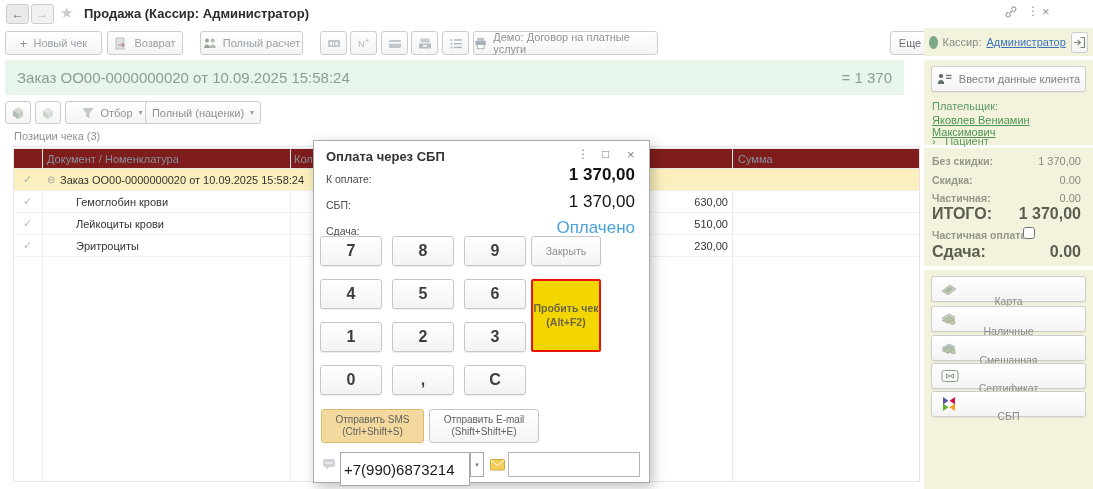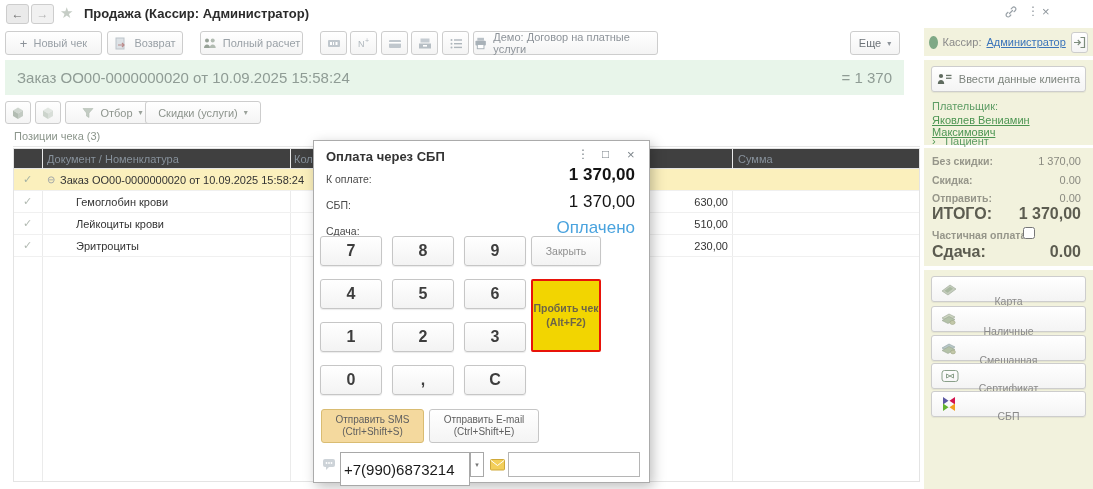--- a/index.html
+++ b/index.html
@@ -29,21 +29,21 @@
   .order-bar span { font-size:15px; color:#8f9c95; }
 
   
   .frow-btn { top:101px; height:23px; }
 
   .ptab { left:14px; top:130px; font-size:11px; color:#8b958b; }
   .tabline { left:13px; top:146px; width:907px; height:1px; background:#e7e7e7; }
 
   
   .tbl { left:13px; top:148px; width:907px; height:334px; border:1px solid #e4e4e4; background:#fff; }
-  .thead { position:relative; height:20px; background:#404040; border-bottom:1px solid #e6e6e6; }
+  .thead { position:relative; height:20px; background:#7f1d1d; border-bottom:1px solid #e6e6e6; }
   .thead span { position:absolute; top:4px; font-size:11px; color:#87919b; }
   .vline { position:absolute; top:0; bottom:0; width:1px; background:#ebebeb; }
   .trow { position:relative; height:22px; border-bottom:1px solid #f0f0f0; font-size:11px; color:#333; }
   .trow.sel { background:#fbf0bd; }
   .chk { position:absolute; left:9px; top:4px; font-size:11px; color:#b2bab2; }
   .rname { position:absolute; top:5px; }
   .collapse { position:absolute; left:33px; top:5px; color:#9aa0a6; font-size:10px; }
   .price { position:absolute; left:630px; top:5px; width:84px; text-align:right; color:#333; }
 
   
@@ -170,21 +170,21 @@
       </svg>
   </div>
   <div class="btn tbar-btn gap6" style="left:473px;width:185px">
     <svg width="14" height="13" viewBox="0 0 14 13">
         <rect x="3.5" y="0.5" width="7" height="3" fill="#b9c1c7"></rect>
         <rect x="1.5" y="3.5" width="11" height="5" rx="1" fill="#a8b1b8"></rect>
         <rect x="3.5" y="7.5" width="7" height="4.5" fill="#fff" stroke="#a8b1b8"></rect>
       </svg>
     <span class="lb" style="color:#8d9399">Демо: Договор на платные услуги</span>
   </div>
-  <div class="btn tbar-btn gap6" style="left:850px;width:50px">
+  <div class="btn tbar-btn gap6" style="left:890px;width:50px">
     <span class="lb" style="color:#6d7378">Еще</span>
     <span style="font-size:8px;color:#8d9399">▾</span>
   </div>
 
   <div class="abs order-bar">
     <span>Заказ ОО00-0000000020 от 10.09.2025 15:58:24</span>
     <span>= 1 370</span>
   </div>
 
   <div class="btn frow-btn" style="left:5px;width:26px">
@@ -202,21 +202,21 @@
       </svg>
   </div>
   <div class="btn frow-btn gap6" style="left:65px;width:95px">
     <svg width="12" height="12" viewBox="0 0 12 12">
         <path d="M1 1.5h10L7 6v4.5L4.5 9V6z" fill="#c3ccc3" stroke="#a9b4a9" stroke-width="0.5"></path>
       </svg>
     <span class="lb" style="color:#8d948d">Отбор</span>
     <span style="font-size:8px;color:#9aa19a">▾</span>
   </div>
   <div class="btn frow-btn gap6" style="left:145px;width:116px">
-    <span class="lb" style="color:#8d948d">Скидки (услуги)</span>
+    <span class="lb" style="color:#8d948d">Полный (наценки)</span>
     <span style="font-size:8px;color:#9aa19a">▾</span>
   </div>
 
   <div class="abs ptab">Позиции чека (3)</div>
   <div class="abs tabline"></div>
 
   <div class="abs tbl">
     <div class="thead">
       <span style="left:33px">Документ / Номенклатура</span>
       <span style="left:280px">Количество</span>
@@ -273,21 +273,21 @@
   <div class="abs" style="left:932px;top:131px">
     <span style="font-size:11px;color:#4c9552">›</span>
     <span style="font-size:11px;color:#5d9c64;margin-left:5px">Пациент</span>
   </div>
 
   <div class="sb" style="top:148px;height:118px"></div>
   <span class="tot-lab" style="top:155px">Без скидки:</span>
   <span class="tot-val" style="top:155px">1 370,00</span>
   <span class="tot-lab" style="top:174px">Скидка:</span>
   <span class="tot-val" style="top:174px">0.00</span>
-  <span class="tot-lab" style="top:192px">Отправить:</span>
+  <span class="tot-lab" style="top:192px">Частичная:</span>
   <span class="tot-val" style="top:192px">0.00</span>
   <span class="big-lab" style="top:205px">ИТОГО:</span>
   <span class="big-val" style="top:205px">1 370,00</span>
   <span class="tot-lab" style="top:229px">Частичная оплата:</span>
   <input type="checkbox" class="pcheck" style="left: 1023px; top: 227px;">
   <span class="big-lab" style="top:243px">Сдача:</span>
   <span class="big-val" style="top:243px">0.00</span>
 
   <div class="sb" style="top:270px;height:219px"></div>
   <div class="btn payb" style="top:276px">
@@ -360,21 +360,21 @@
     <div class="key" style="left:6px;top:224px">0</div>
     <div class="key" style="left:78px;top:224px">,</div>
     <div class="key" style="left:150px;top:224px">C</div>
 
     <div class="send active" style="left:7px;width:103px">
       <span>Отправить SMS</span>
       <span>(Ctrl+Shift+S)</span>
     </div>
     <div class="send" style="left:115px;width:110px">
       <span>Отправить E-mail</span>
-      <span>(Ctrl+Shift+E)</span>
+      <span>(Shift+Shift+E)</span>
     </div>
 
     <svg class="abs" style="left:8px;top:316px" width="14" height="15" viewBox="0 0 14 15">
         <rect x="1" y="2" width="12" height="8" rx="2" fill="#cdd3d8"></rect>
         <path d="M4 10v3l3-3z" fill="#cdd3d8"></path>
         <circle cx="4.5" cy="6" r="0.9" fill="#fff"></circle>
         <circle cx="7" cy="6" r="0.9" fill="#fff"></circle>
         <circle cx="9.5" cy="6" r="0.9" fill="#fff"></circle>
       </svg>
     <input class="field phone-in" value="+7(990)6873214" style="">

